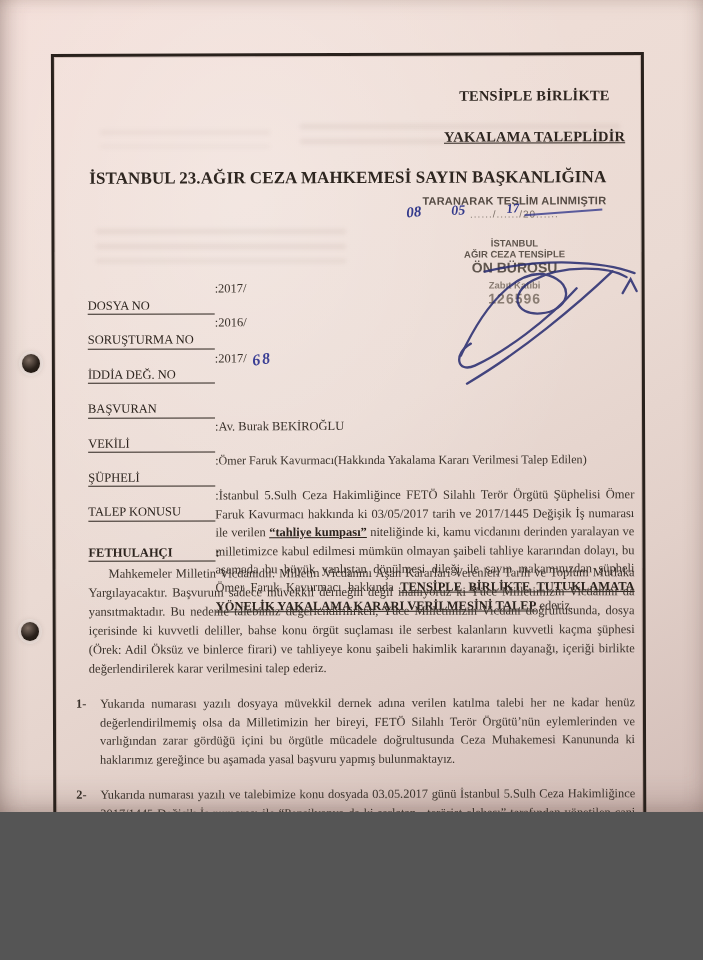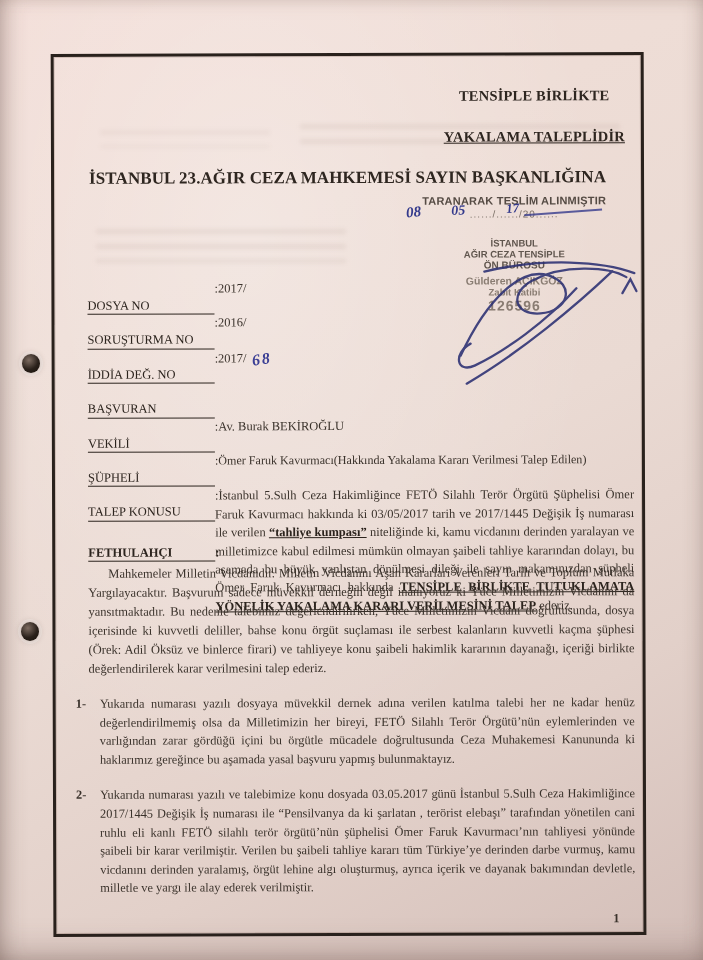--- a/index.html
+++ b/index.html
@@ -1,17 +1,17 @@
 <!DOCTYPE html>
 <html lang="tr"><head>
 <meta charset="utf-8">
 <style>
   html,body{margin:0;padding:0;background:#555;}
   .photo{
-    position:relative;width:703px;height:960px;overflow:hidden;
+    position:relative;width:703px;height:812px;overflow:hidden;
     background:
       radial-gradient(ellipse at 35% 25%, rgba(255,255,255,0.28), rgba(255,255,255,0) 55%),
       linear-gradient(152deg,#f3ded8 0%, #eeddd6 28%, #eadad3 52%, #e2d0c9 75%, #d3beb8 100%);
     font-family:"Liberation Serif","DejaVu Serif",serif;
     color:#3a322b;
   }
   .photo::before{ 
     content:"";position:absolute;inset:0;pointer-events:none;
     box-shadow:inset 18px 0 26px -18px rgba(80,58,50,.45),
                inset -14px 0 22px -16px rgba(90,65,58,.30),
@@ -43,21 +43,21 @@
   .hdr .l2{text-decoration:underline;margin-top:24px;}
   .title{position:absolute;top:112px;left:0;width:100%;text-align:center;
     font-weight:bold;font-size:17px;letter-spacing:.1px;color:#2e2620;}
 
   .stamp{position:absolute;left:352px;top:139px;width:216px;text-align:center;
     font-family:"Liberation Sans","DejaVu Sans",sans-serif;color:#60564e;}
   .stamp .s1{font-weight:bold;font-size:11px;letter-spacing:.2px;color:#554b44;}
   .stamp .sdots{font-size:10px;letter-spacing:1px;color:#7a6f66;margin-top:2px;}
   .stamp .s2{font-weight:bold;font-size:9.5px;margin-top:18px;}
   .stamp .s3{font-weight:bold;font-size:9.5px;}
-  .stamp .s4{font-weight:bold;font-size:10px;}
+  .stamp .s4{font-weight:bold;font-size:14px;}
   .stamp .clerk{margin-top:4px;color:#8a7d73;}
   .stamp .cn{font-weight:bold;font-size:10.5px;}
   .stamp .ct{font-weight:bold;font-size:9.5px;}
   .stamp .cno{font-weight:bold;font-size:14px;letter-spacing:1px;}
 
   .hand{position:absolute;color:#343a8c;font-style:italic;
     font-family:"Liberation Serif",serif;font-weight:bold;}
   .hd1{left:352px;top:148px;font-size:15px;transform:rotate(-5deg);}
   .hd2{left:397px;top:147px;font-size:14px;transform:rotate(-3deg);}
   .hd3{left:452px;top:145px;font-size:13px;transform:rotate(-4deg);}
@@ -109,21 +109,20 @@
 
       <div class="title">İSTANBUL 23.AĞIR CEZA MAHKEMESİ SAYIN BAŞKANLIĞINA</div>
 
       <div class="stamp">
         <div class="s1">TARANARAK TESLİM ALINMIŞTIR</div>
         <div class="sdots">....../....../20......</div>
         <div class="s2">İSTANBUL</div>
         <div class="s3">AĞIR CEZA TENSİPLE</div>
         <div class="s4">ÖN BÜROSU</div>
         <div class="clerk">
-          <div class="cn">Gülderen AÇIKGÖZ</div>
           <div class="ct">Zabıt Katibi</div>
           <div class="cno">126596</div>
         </div>
       </div>
 
       <span class="hand hd1">08</span>
       <span class="hand hd2">05</span>
       <span class="hand hd3">17</span>
       <div class="penline"></div>
 

